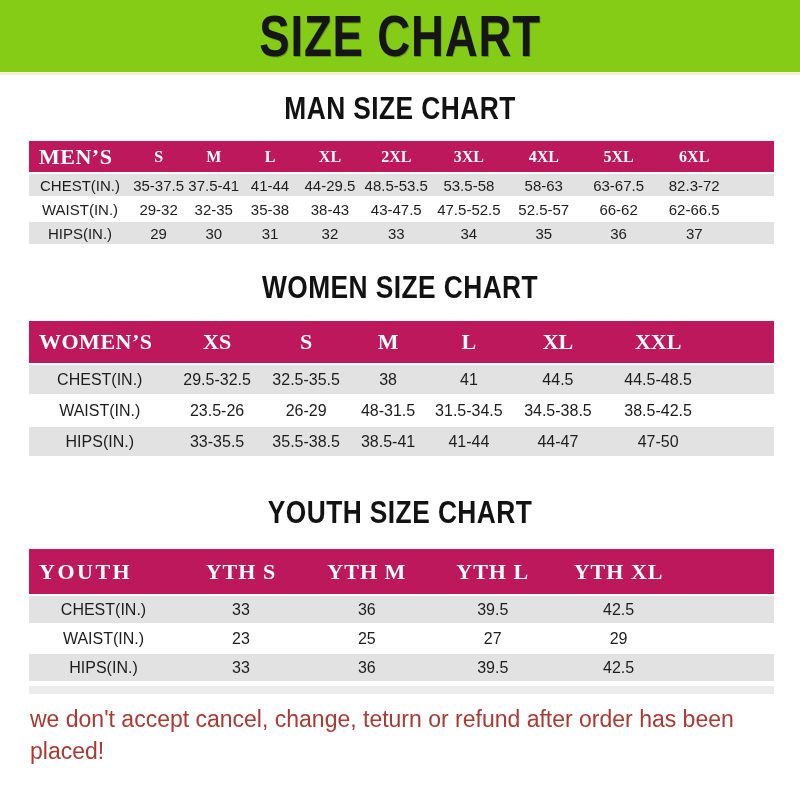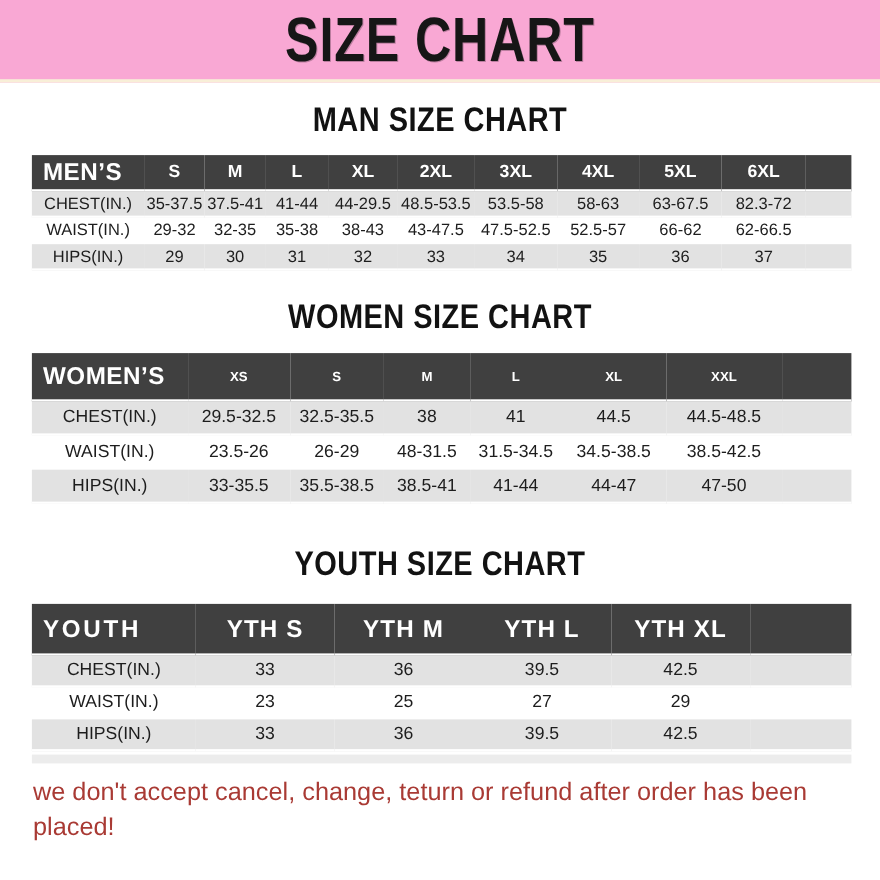--- a/index.html
+++ b/index.html
@@ -7,21 +7,21 @@
     width: 800px; height: 800px;
     background: #ffffff;
     font-family: "Liberation Sans", sans-serif;
     overflow: hidden;
   }
   .page { width: 800px; height: 800px; }
 
   
   .banner {
     height: 72px;
-    background: #f9a8d4;
+    background: #84cc16;
     border-bottom: 3px solid #F8EFD8;
     display: flex; align-items: center; justify-content: center;
   }
   .banner-title {
     font-size: 57px; font-weight: 800; color: #161616;
     transform: scaleX(0.80); transform-origin: center;
     letter-spacing: 1px; line-height: 1;
     text-shadow: 1px 1px 0 rgba(0,0,0,0.25);
     white-space: nowrap;
   }
@@ -42,31 +42,31 @@
   .size-table {
     border-collapse: separate; border-spacing: 0;
     table-layout: fixed;
     width: 745px; margin-left: 29px;
   }
   .t-men   { margin-top: 14px; }
   .t-women { margin-top: 15px; }
   .t-youth { margin-top: 18px; }
 
   .size-table thead th {
-    background: #404040; color: #ffffff;
+    background: #be185d; color: #ffffff;
     border-bottom: 2px solid #ffffff;
     font-weight: 700; text-align: center;
-    padding: 0; overflow: hidden; white-space: nowrap;
+    padding: 0; overflow: hidden; white-space: nowrap; font-family: Liberation Serif, serif;
   }
   .size-table thead th.label-cell {
     text-align: left; padding-left: 10px;
     font-weight: 800;
   }
   .t-men   thead th { height: 31px; font-size: 16px; }
-  .t-women thead th { height: 42px; font-size: 12px; }
+  .t-women thead th { height: 42px; font-size: 22px; }
   .t-youth thead th { height: 45px; font-size: 22px; letter-spacing: 1px; }
   .t-men   thead th.label-cell { font-size: 22px; letter-spacing: 0.5px; }
   .t-women thead th.label-cell { font-size: 22px; letter-spacing: 0.5px; }
   .t-youth thead th.label-cell { font-size: 22px; letter-spacing: 2.5px; }
 
   .size-table tbody td {
     text-align: center; color: #1d1d1d;
     border-bottom: 2px solid #ffffff;
     padding: 0; overflow: hidden; white-space: nowrap;
     background: #ffffff;

